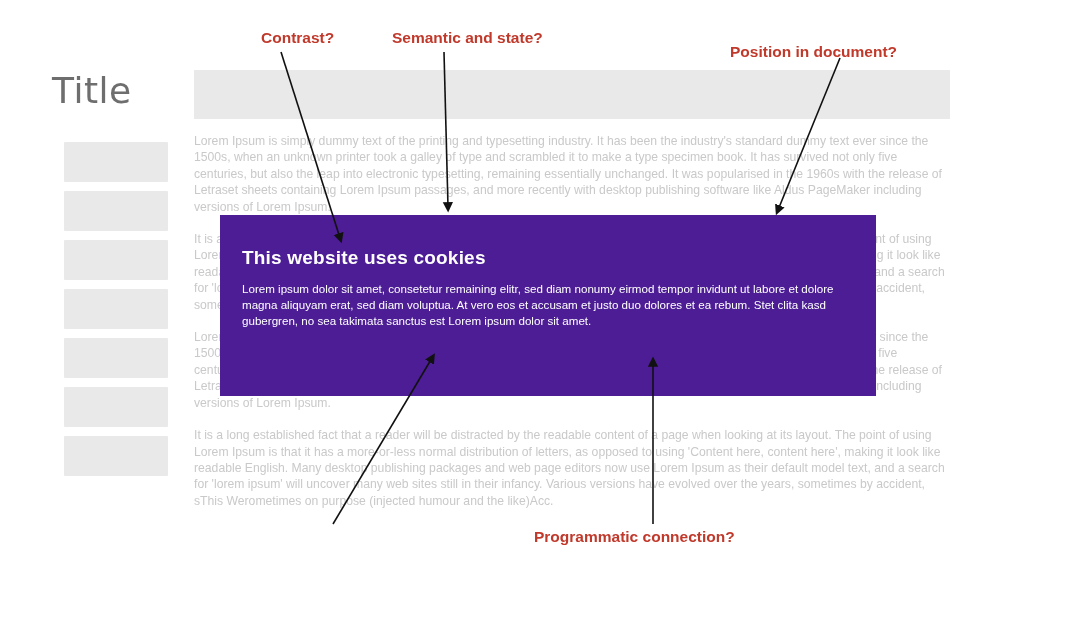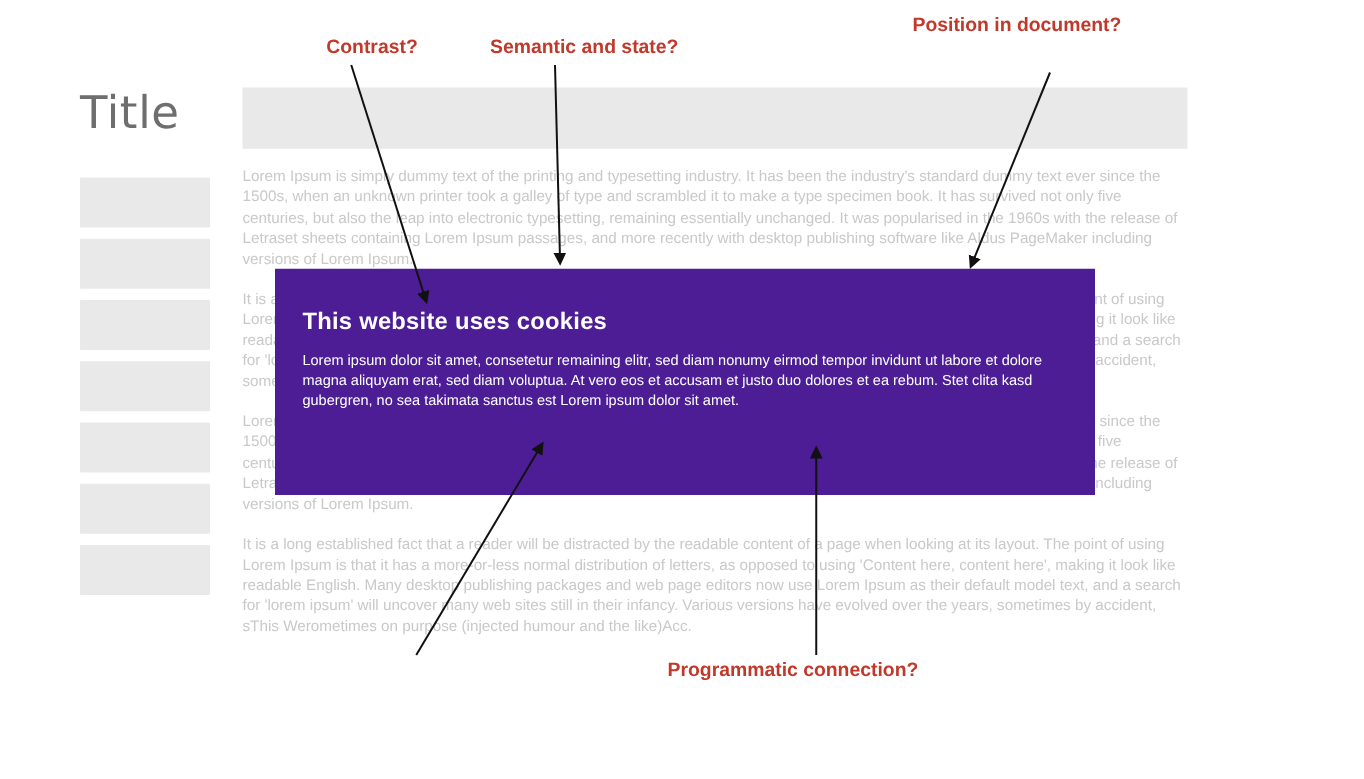--- a/index.html
+++ b/index.html
@@ -15,21 +15,21 @@
     overflow: hidden;
   }
   .stage {
     position: absolute;
     inset: 0;
   }
 
   
   .page-title {
     position: absolute;
-    left: 64px;
+    left: 52px;
     top: 70px;
     font-size: 36px;
     color: #6e6e6e;
     font-family: "DejaVu Sans", sans-serif;
     font-weight: 400;
     letter-spacing: .5px;
   }
   .sidebar {
     position: absolute;
     left: 64px;
@@ -126,21 +126,21 @@
   
   .annotation {
     position: absolute;
     color: #c0392b;
     font-weight: bold;
     font-size: 15.5px;
     white-space: nowrap;
   }
   .a-contrast   { left: 246px; top: 29px; margin-left: 15px; }
   .a-semantics  { left: 392px; top: 29px; }
-  .a-position   { left: 730px; top: 12px; }
+  .a-position   { left: 730px; top: 43px; }
   .a-controls   { left: 205px; top: 528px; }
   .a-connection { left: 534px; top: 528px; }
 
   svg.arrows {
     position: absolute;
     left: 0;
     top: 0;
     width: 1091px;
     height: 623px;
     pointer-events: none;

